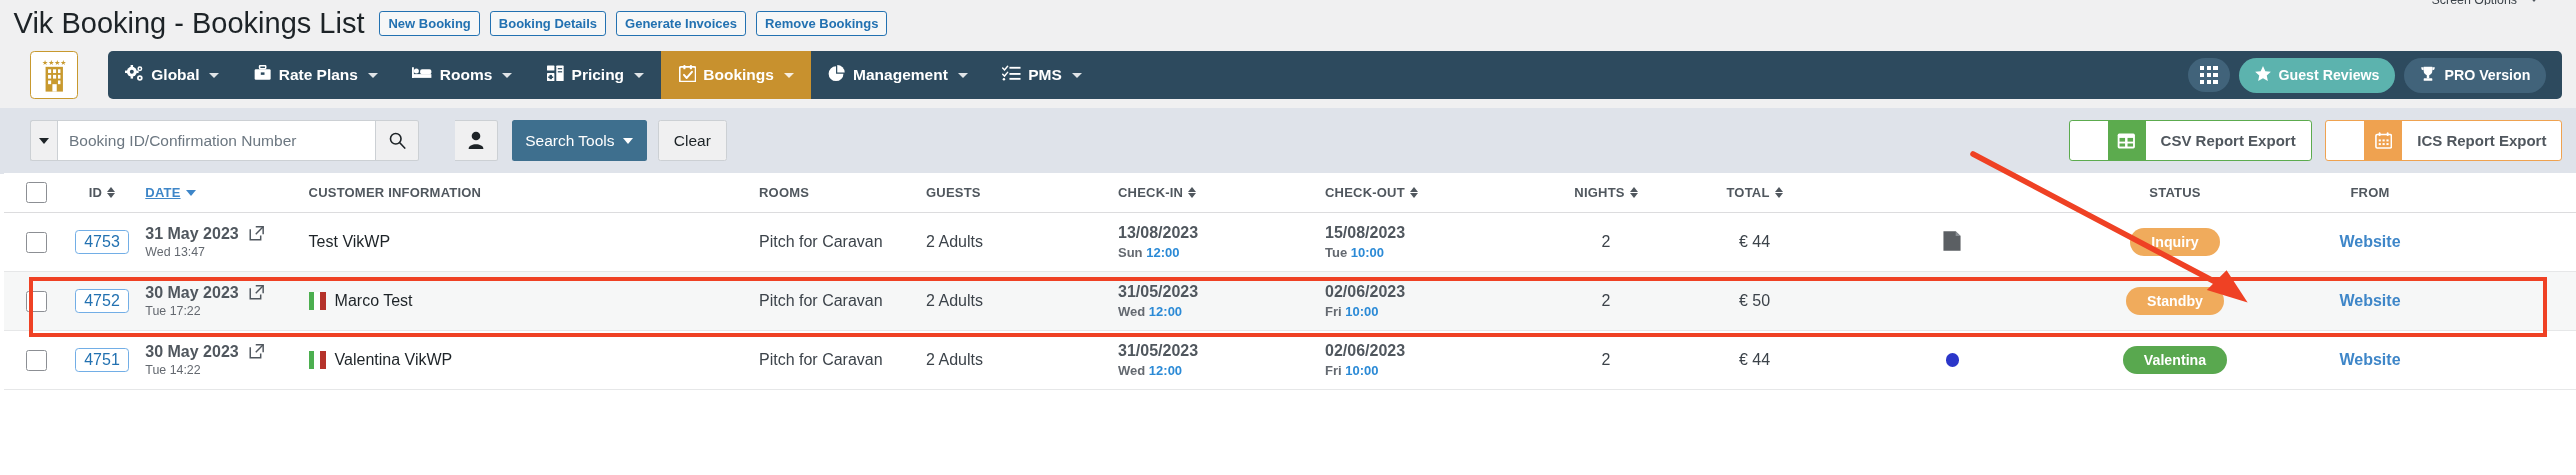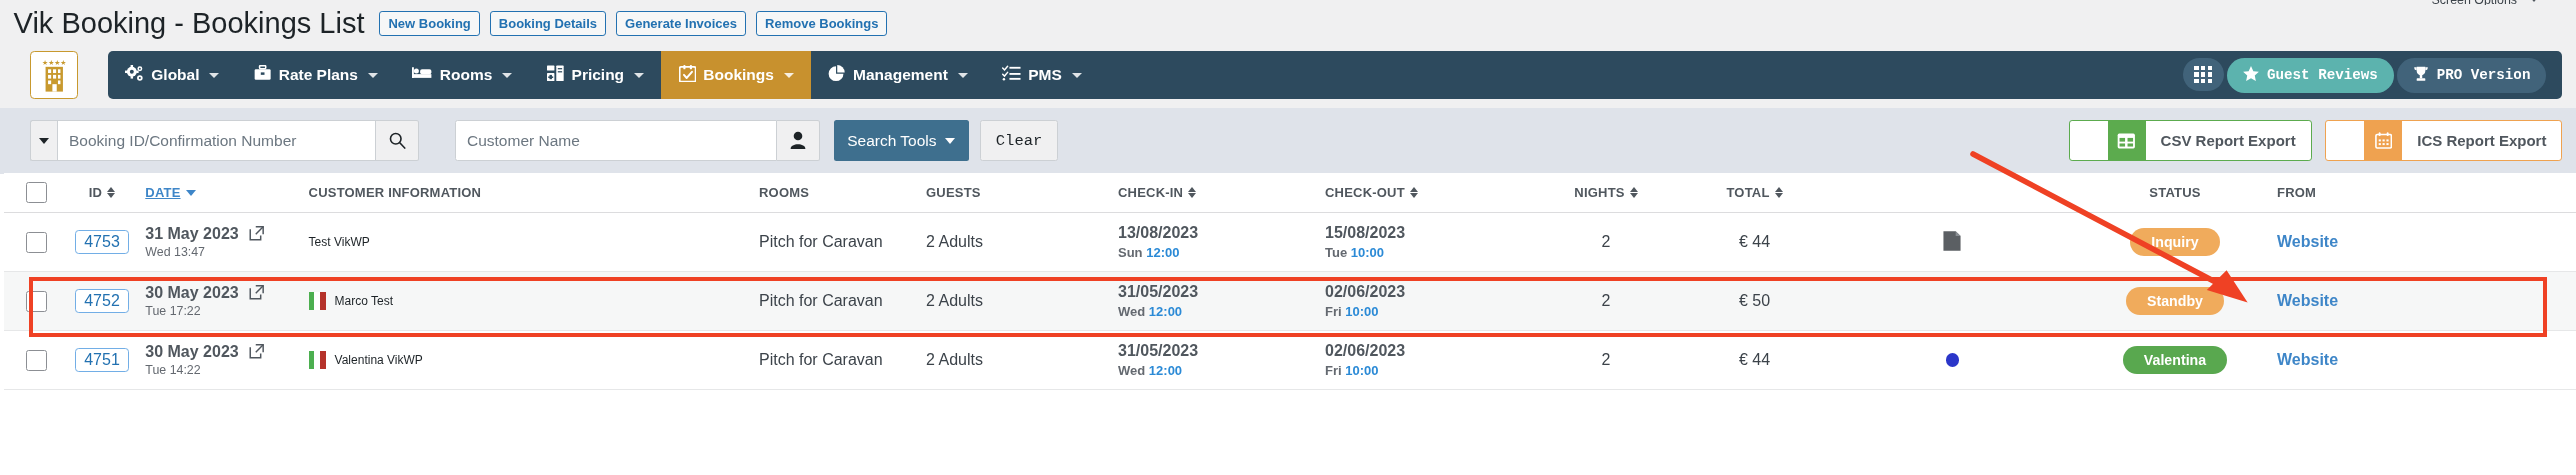--- a/index.html
+++ b/index.html
@@ -69,21 +69,21 @@
     white-space: nowrap; cursor: pointer; height: 48px;
   }
   .nav-item.active { background: #c8912e; }
   .nav-item:first-child { border-top-left-radius: 5px; border-bottom-left-radius: 5px; }
   .caret-down {
     width: 0; height: 0; margin-left: 2.5px;
     border-left: 5px solid transparent; border-right: 5px solid transparent;
     border-top: 5.6px solid rgba(255,255,255,.85);
   }
   .nav-right {
-    margin-left: auto; display: flex; align-items: flex-start; gap: 3px; padding-right: 16px; font-family: Liberation Mono, monospace;
+    margin-left: auto; display: flex; align-items: flex-start; gap: 9px; padding-right: 16px;
   }
   .nav-chip {
     display: flex; align-items: center; gap: 8px;
     border-radius: 25px; color: #fff; font-size: 14.2px; font-weight: bold;
     padding: 8px 16px; white-space: nowrap; cursor: pointer;
   }
   .chip-grid { background: #41637a; padding: 8px 11.8px; }
   .chip-reviews { background: #5cb3ae; }
   .chip-pro { background: #41637a; }
   .grid9 { display: grid; grid-template-columns: repeat(3, 4.3px); grid-gap: 2.5px; }
@@ -129,21 +129,21 @@
     font-family: "Liberation Sans", sans-serif;
   }
   .btn-search-tools .tri {
     width: 0; height: 0;
     border-left: 5px solid transparent; border-right: 5px solid transparent;
     border-top: 6.2px solid #fff;
   }
   .btn-clear {
     height: 41px; background: #f0f0f1; color: #1d2327; border: 0.6px solid #ccd0d4;
     border-radius: 2.5px; font-size: 15.5px; padding: 0 15px; margin-left: 11px;
-    cursor: pointer; font-family: Liberation Mono, monospace;
+    cursor: pointer; font-family: Liberation Sans, sans-serif;
   }
   .tb-right { margin-left: auto; display: flex; align-items: center; gap: 13.6px; }
   .export-btn {
     display: flex; align-items: stretch; height: 41px;
     border-radius: 3.1px; overflow: hidden; background: #fff; cursor: pointer; padding-left: 38px;
   }
   .export-btn.csv { border: 0.6px solid #5cab4e; }
   .export-btn.ics { border: 0.6px solid #efa250; }
   .export-ico { width: 38px; display: flex; align-items: center; justify-content: center; }
   .export-btn.csv .export-ico { background: #5cab4e; }
@@ -189,37 +189,37 @@
   .c-date  { width: 159px; flex: 0 0 159px; padding-left: 9.3px; }
   .c-cust  { width: 464px; flex: 0 0 464px; padding-left: 13.6px; }
   .c-rooms { width: 167px; flex: 0 0 167px; }
   .c-guests{ width: 192px; flex: 0 0 192px; }
   .c-in    { width: 207px; flex: 0 0 207px; }
   .c-out   { width: 210px; flex: 0 0 210px; }
   .c-nights{ width: 142px; flex: 0 0 142px; display: flex; justify-content: center; }
   .c-total { width: 155px; flex: 0 0 155px; display: flex; justify-content: center; }
   .c-note  { width: 241px; flex: 0 0 241px; display: flex; justify-content: center; }
   .c-status{ width: 204px; flex: 0 0 204px; display: flex; justify-content: center; }
-  .c-from  { width: 186px; flex: 0 0 186px; display: flex; }
+  .c-from  { width: 186px; flex: 0 0 186px; display: flex; justify-content: center; }
 
   .checkbox {
     width: 21px; height: 21px; border: 0.6px solid #8c8f94; border-radius: 2.5px;
     background: #fff; cursor: pointer;
   }
   .id-pill {
     border: 0.6px solid #72aee6; border-radius: 3.7px; color: #2271b1;
     font-size: 16px; font-weight: normal; padding: 3.1px 8.7px 3.7px; background: #fff;
     cursor: pointer; line-height: 1;
   }
   .date-main {
     font-size: 16px; font-weight: bold; color: #50575e;
     display: flex; align-items: center; gap: 10px; line-height: 1.1;
   }
   .date-sub { font-size: 12.4px; font-weight: normal; color: #646970; margin-top: 3.1px; }
-  .cust-name { font-size: 12px; color: #1d2327; display: flex; align-items: center; gap: 8.7px; }
+  .cust-name { font-size: 16px; color: #1d2327; display: flex; align-items: center; gap: 8.7px; }
   .flag-it { display: inline-flex; width: 17.3px; height: 18.6px; }
   .flag-it i { display: block; width: 5.8px; height: 18.6px; }
   .flag-it .g { background: #4caf50; }
   .flag-it .w { background: #ffffff; }
   .flag-it .r { background: #b5322a; }
   .cell-txt { font-size: 16px; color: #3c434a; }
   .date-cell-main { font-size: 16px; font-weight: bold; color: #50575e; line-height: 1.1; }
   .date-cell-sub { font-size: 13px; font-weight: bold; color: #646970; margin-top: 3.1px; }
   .date-cell-sub .time { color: #2b8ad6; }
   .badge {
@@ -432,23 +432,20 @@
       </div>
       <div class="tb-iconbtn">
         <span>
           <svg width="18.6" height="18.6" viewBox="0 0 30 30" aria-hidden="true">
             <circle cx="12.5" cy="12.5" r="8.5" fill="none" stroke="#1d2327" stroke-width="2.6"></circle>
             <line x1="19" y1="19" x2="27" y2="27.5" stroke="#1d2327" stroke-width="2.6" stroke-linecap="round"></line>
           </svg>
         </span>
       </div>
       <div class="tb-gap"></div>
-      <div class="tb-input customer">
-        <span>Customer Name</span>
-      </div>
       <div class="tb-iconbtn">
         <span>
           <svg width="16" height="18.6" viewBox="0 0 26 30" fill="#1d2327" aria-hidden="true">
             <circle cx="13" cy="8" r="7"></circle>
             <path d="M1 29 C1 19 25 19 25 29 Z"></path>
           </svg>
         </span>
       </div>
       <button class="btn-search-tools">
         <span>Search Tools</span>

